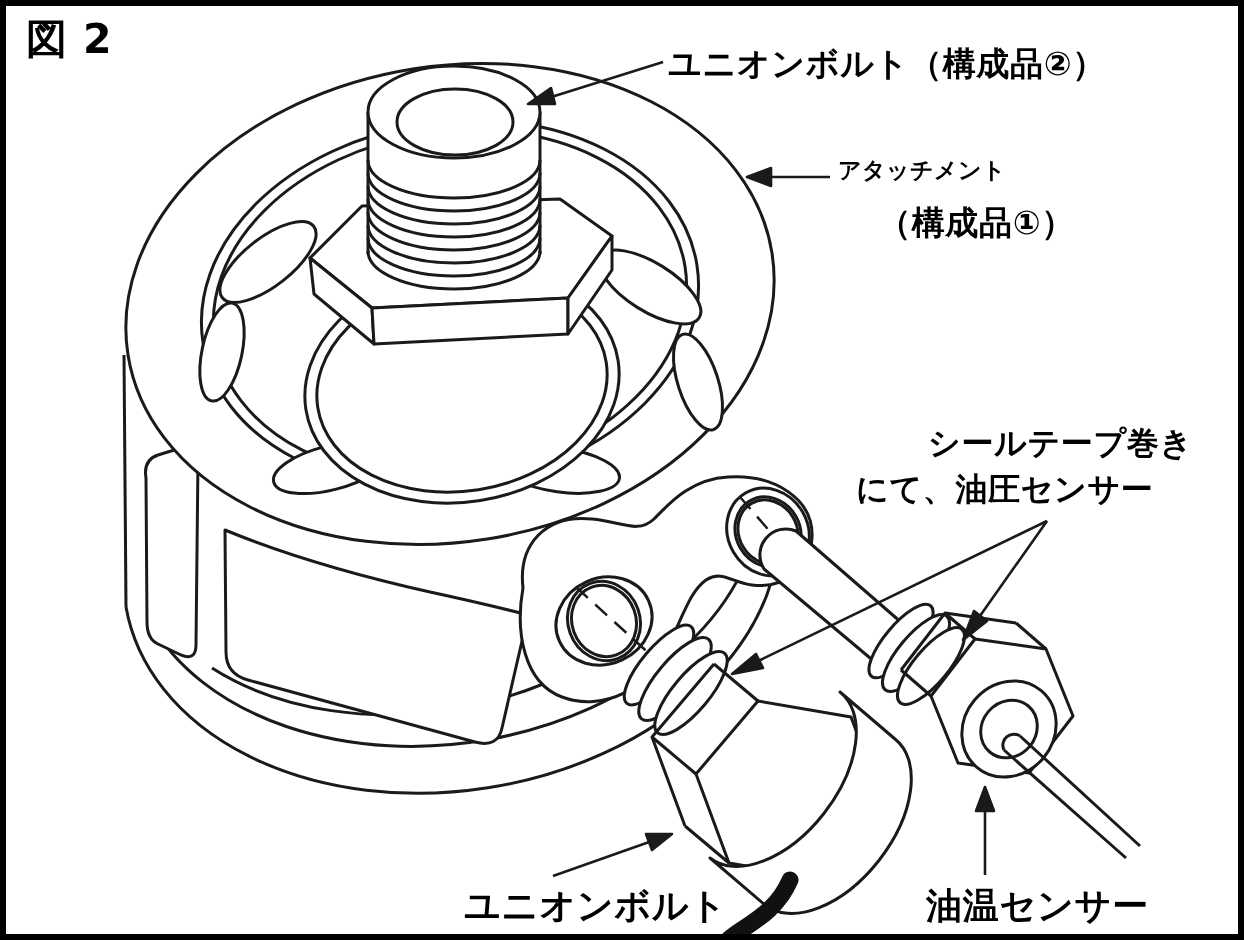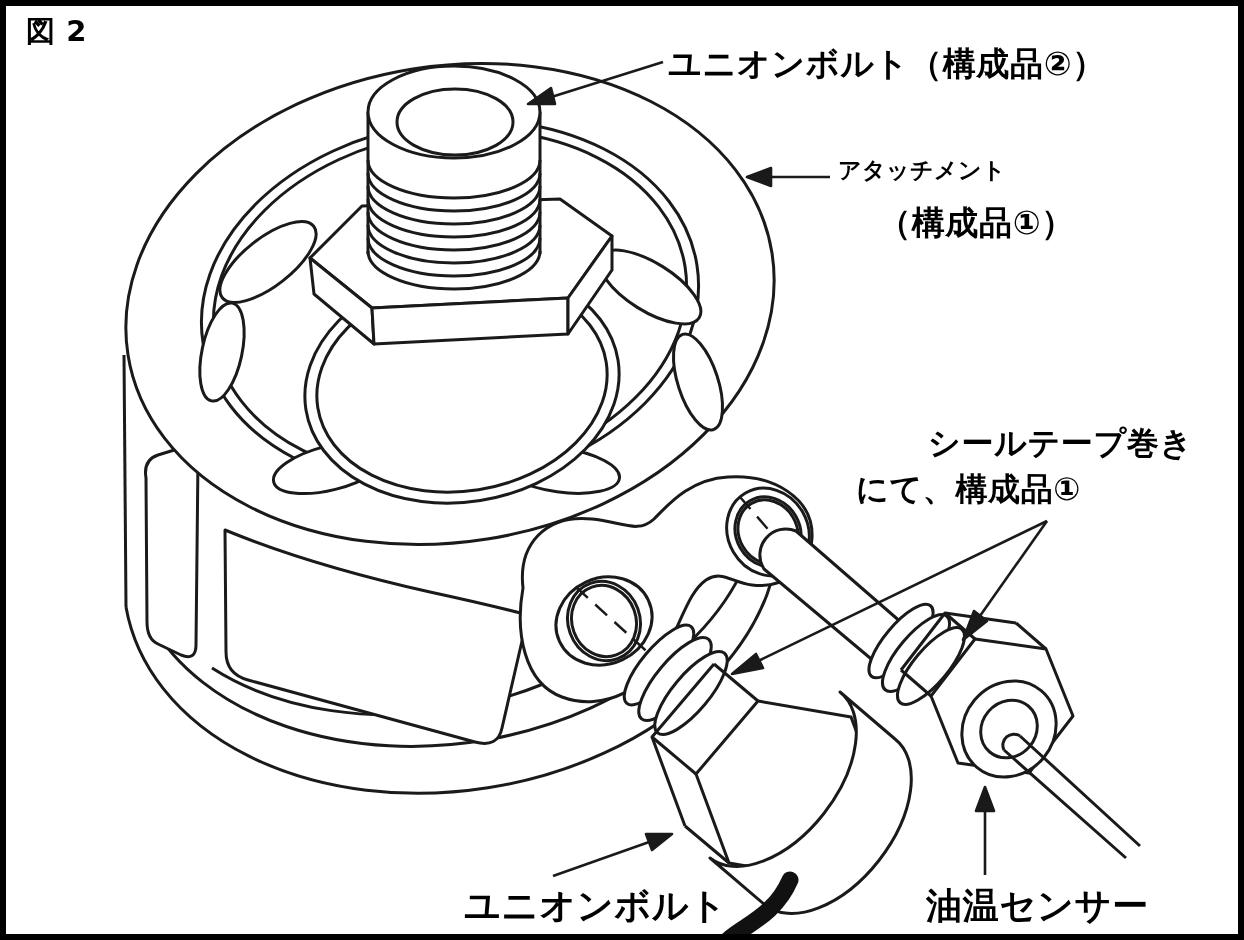--- a/index.html
+++ b/index.html
@@ -1,40 +1,40 @@
 <!DOCTYPE html>
 <html><head>
 <meta charset="utf-8">
 <style>
   html,body{margin:0;padding:0;background:#ffffff;}
   body{width:1244px;height:940px;position:relative;overflow:hidden;
        font-family:"DejaVu Sans","Liberation Sans",sans-serif;}
   .frame{position:absolute;inset:0;border:6px solid #000;box-sizing:border-box;pointer-events:none;z-index:30;}
   .art{position:absolute;left:0;top:0;width:1244px;height:940px;z-index:5;}
   .lbl{position:absolute;color:#000;font-weight:700;white-space:nowrap;z-index:20;letter-spacing:0.02em;}
-  .fig-id{left:26px;top:12px;font-size:29px;}
+  .fig-id{left:26px;top:12px;font-size:41px;}
   .l-union{left:668px;top:42px;font-size:33px;}
   .l-att1{left:838px;top:155px;font-size:23px;}
   .l-att2{left:878px;top:201px;font-size:33px;}
   .l-seal1{left:928px;top:422px;font-size:32px;}
   .l-seal2{left:856px;top:468px;font-size:32px;}
   .l-press{left:464px;top:882px;font-size:36px;}
   .l-temp{left:926px;top:882px;font-size:36px;}
 </style>
 </head>
 <body>
 
 <div class="frame"></div>
 
 <div class="lbl fig-id">図 2</div>
 <div class="lbl l-union">ユニオンボルト（構成品②）</div>
 <div class="lbl l-att1">アタッチメント</div>
 <div class="lbl l-att2">（構成品①）</div>
 <div class="lbl l-seal1">シールテープ巻き</div>
-<div class="lbl l-seal2">にて、構成品①</div>
+<div class="lbl l-seal2">にて、油圧センサー</div>
 <div class="lbl l-press">ユニオンボルト</div>
 <div class="lbl l-temp">油温センサー</div>
 
 <svg class="art" viewBox="0 0 1244 940" fill="none" stroke="#1a1a1a" stroke-width="3" stroke-linejoin="round">
 
   <g>
     <path d="M 124 355 L 126 607"></path>
     <path d="M 126 607 A 330 238 -9 0 0 778 505"></path>
     <path d="M 150 622 A 318 227 -9 0 0 760 508"></path>
     <path d="M 212 668 A 295 210 -9 0 0 700 540"></path>

